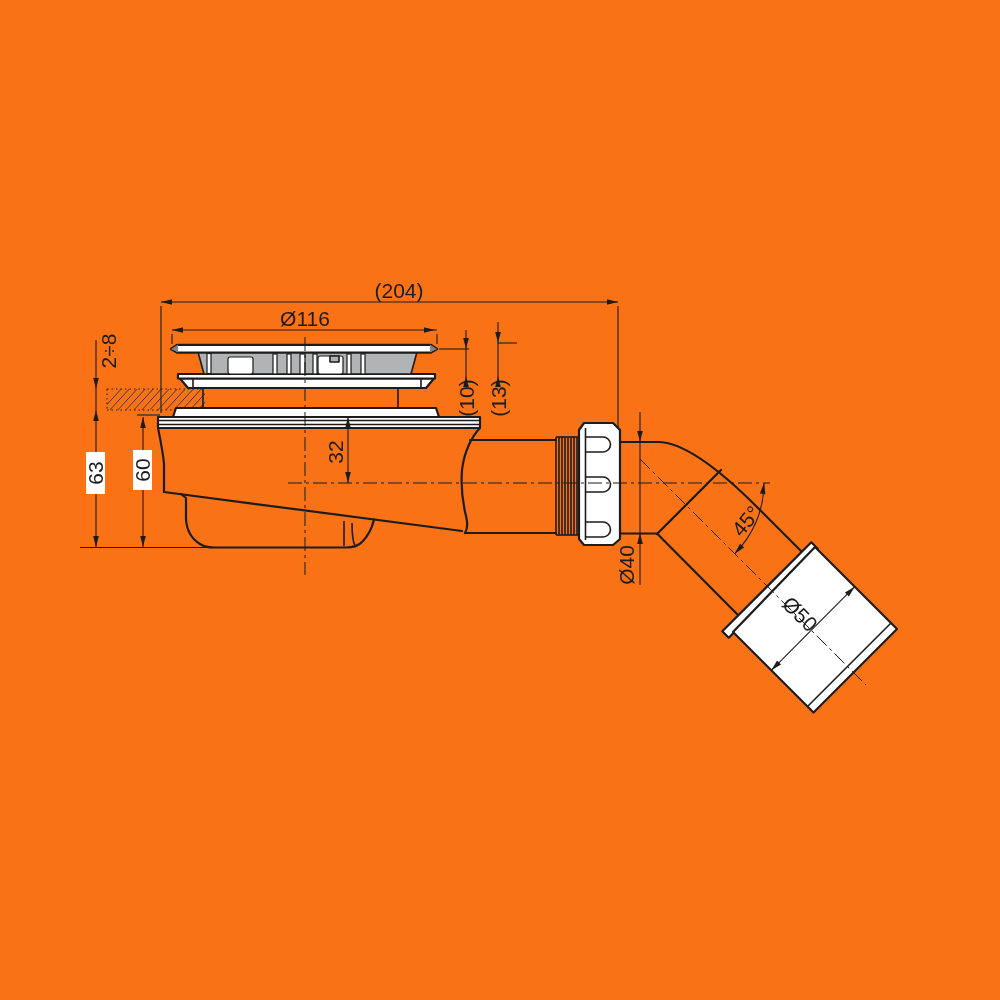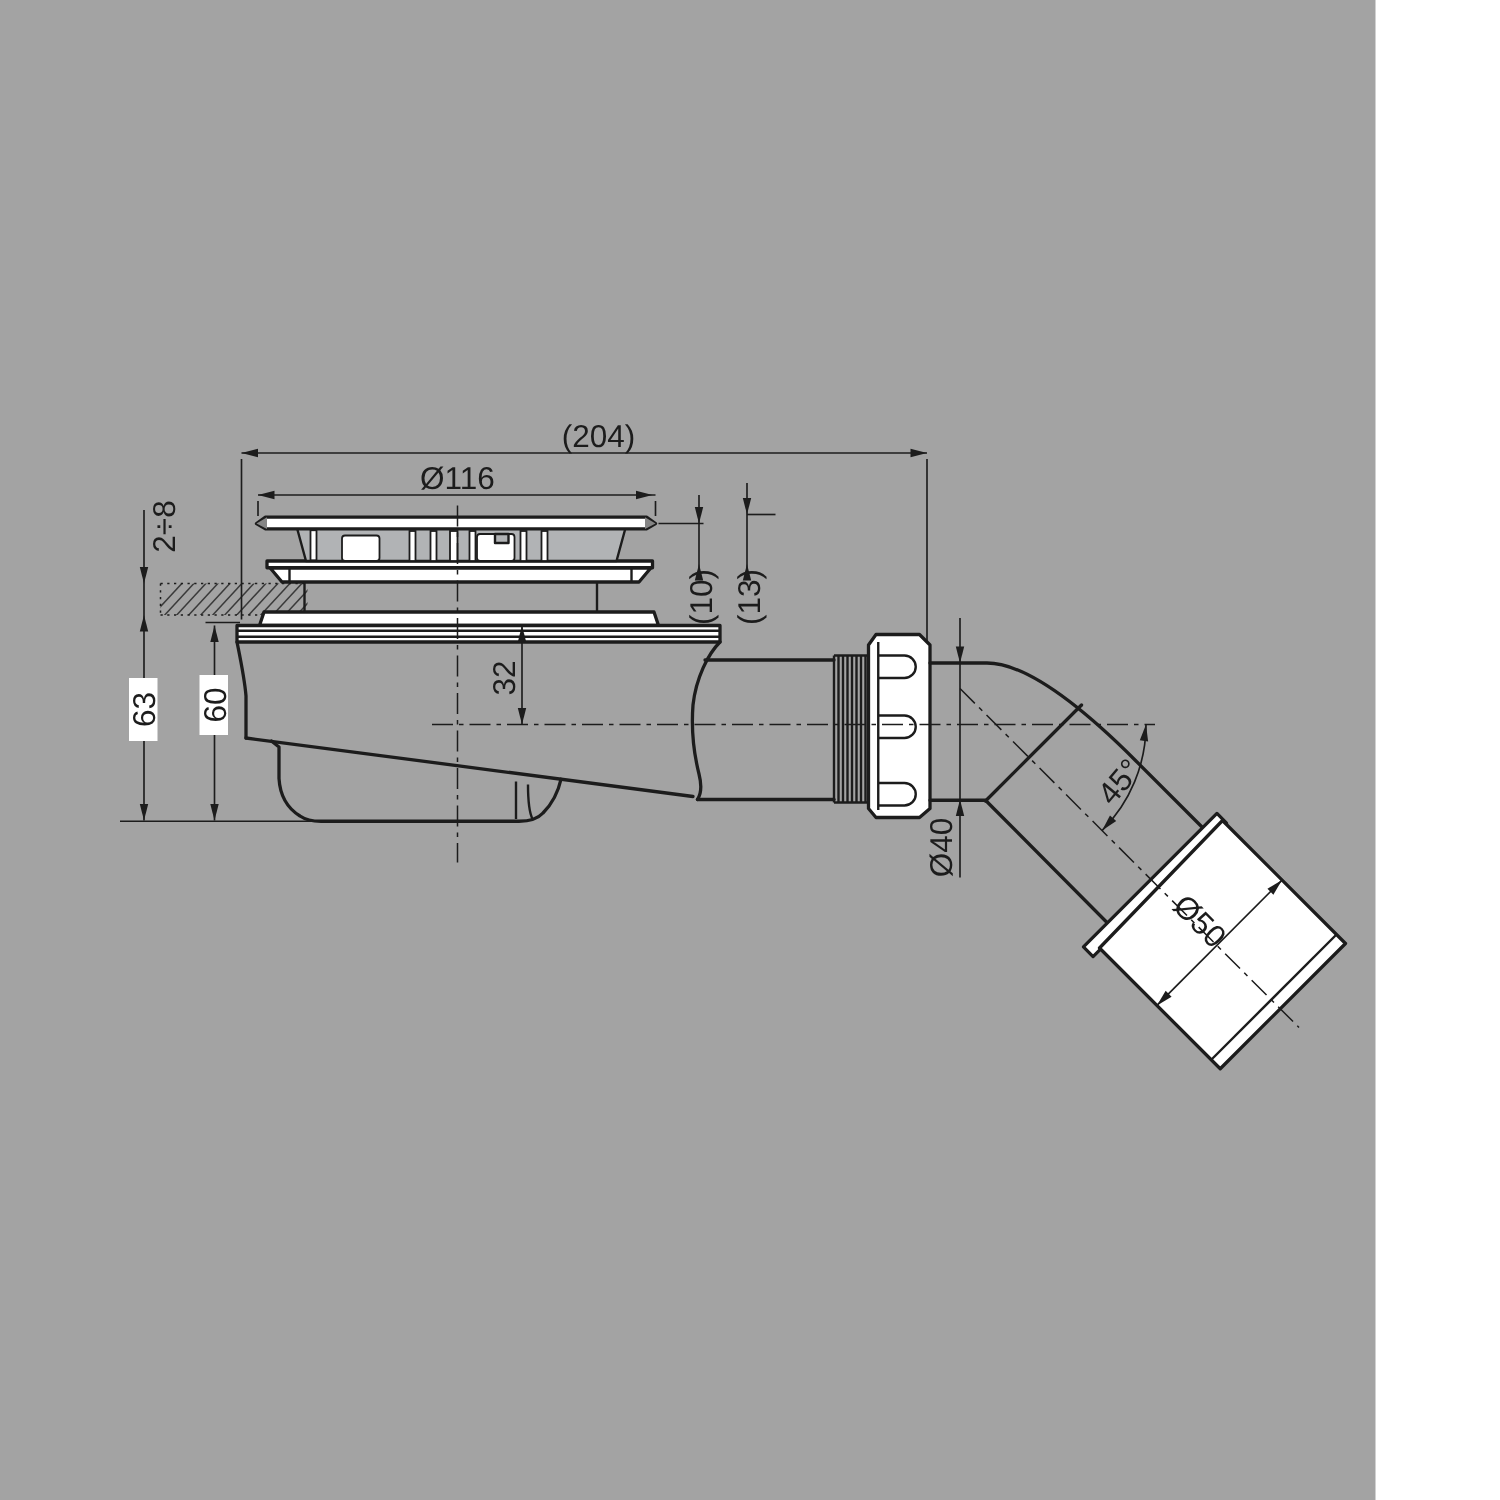--- a/index.html
+++ b/index.html
@@ -1,16 +1,16 @@
 <!DOCTYPE html>
 <html><head>
 <meta charset="utf-8">
 <style>
   html,body{margin:0;padding:0;background:#ffffff;}
-  .page{width:917px;height:1000px;background:#a3a3a3;position:relative;overflow:hidden;}
+  .page{width:1000px;height:1000px;background:#f97316;position:relative;overflow:hidden;}
   svg{position:absolute;left:0;top:0;}
   text{font-family:"Liberation Sans","DejaVu Sans",sans-serif;font-size:21px;fill:#1c1c1c;}
   .ol{fill:none;stroke:#1c1c1c;stroke-width:2.2;stroke-linejoin:round;stroke-linecap:round;}
   .ol-f{fill:#ffffff;stroke:#1c1c1c;stroke-width:2.2;stroke-linejoin:round;}
   .th{fill:none;stroke:#1c1c1c;stroke-width:1.6;}
   .dim{fill:none;stroke:#1c1c1c;stroke-width:1.1;}
   .cl{fill:none;stroke:#1c1c1c;stroke-width:1;stroke-dasharray:14 4 3 4;}
   .dot{fill:none;stroke:#1c1c1c;stroke-width:1;stroke-dasharray:1.5 3;}
   .hatchln{stroke:#3a3a3a;stroke-width:1;}
   .arr{fill:#1c1c1c;stroke:none;}

